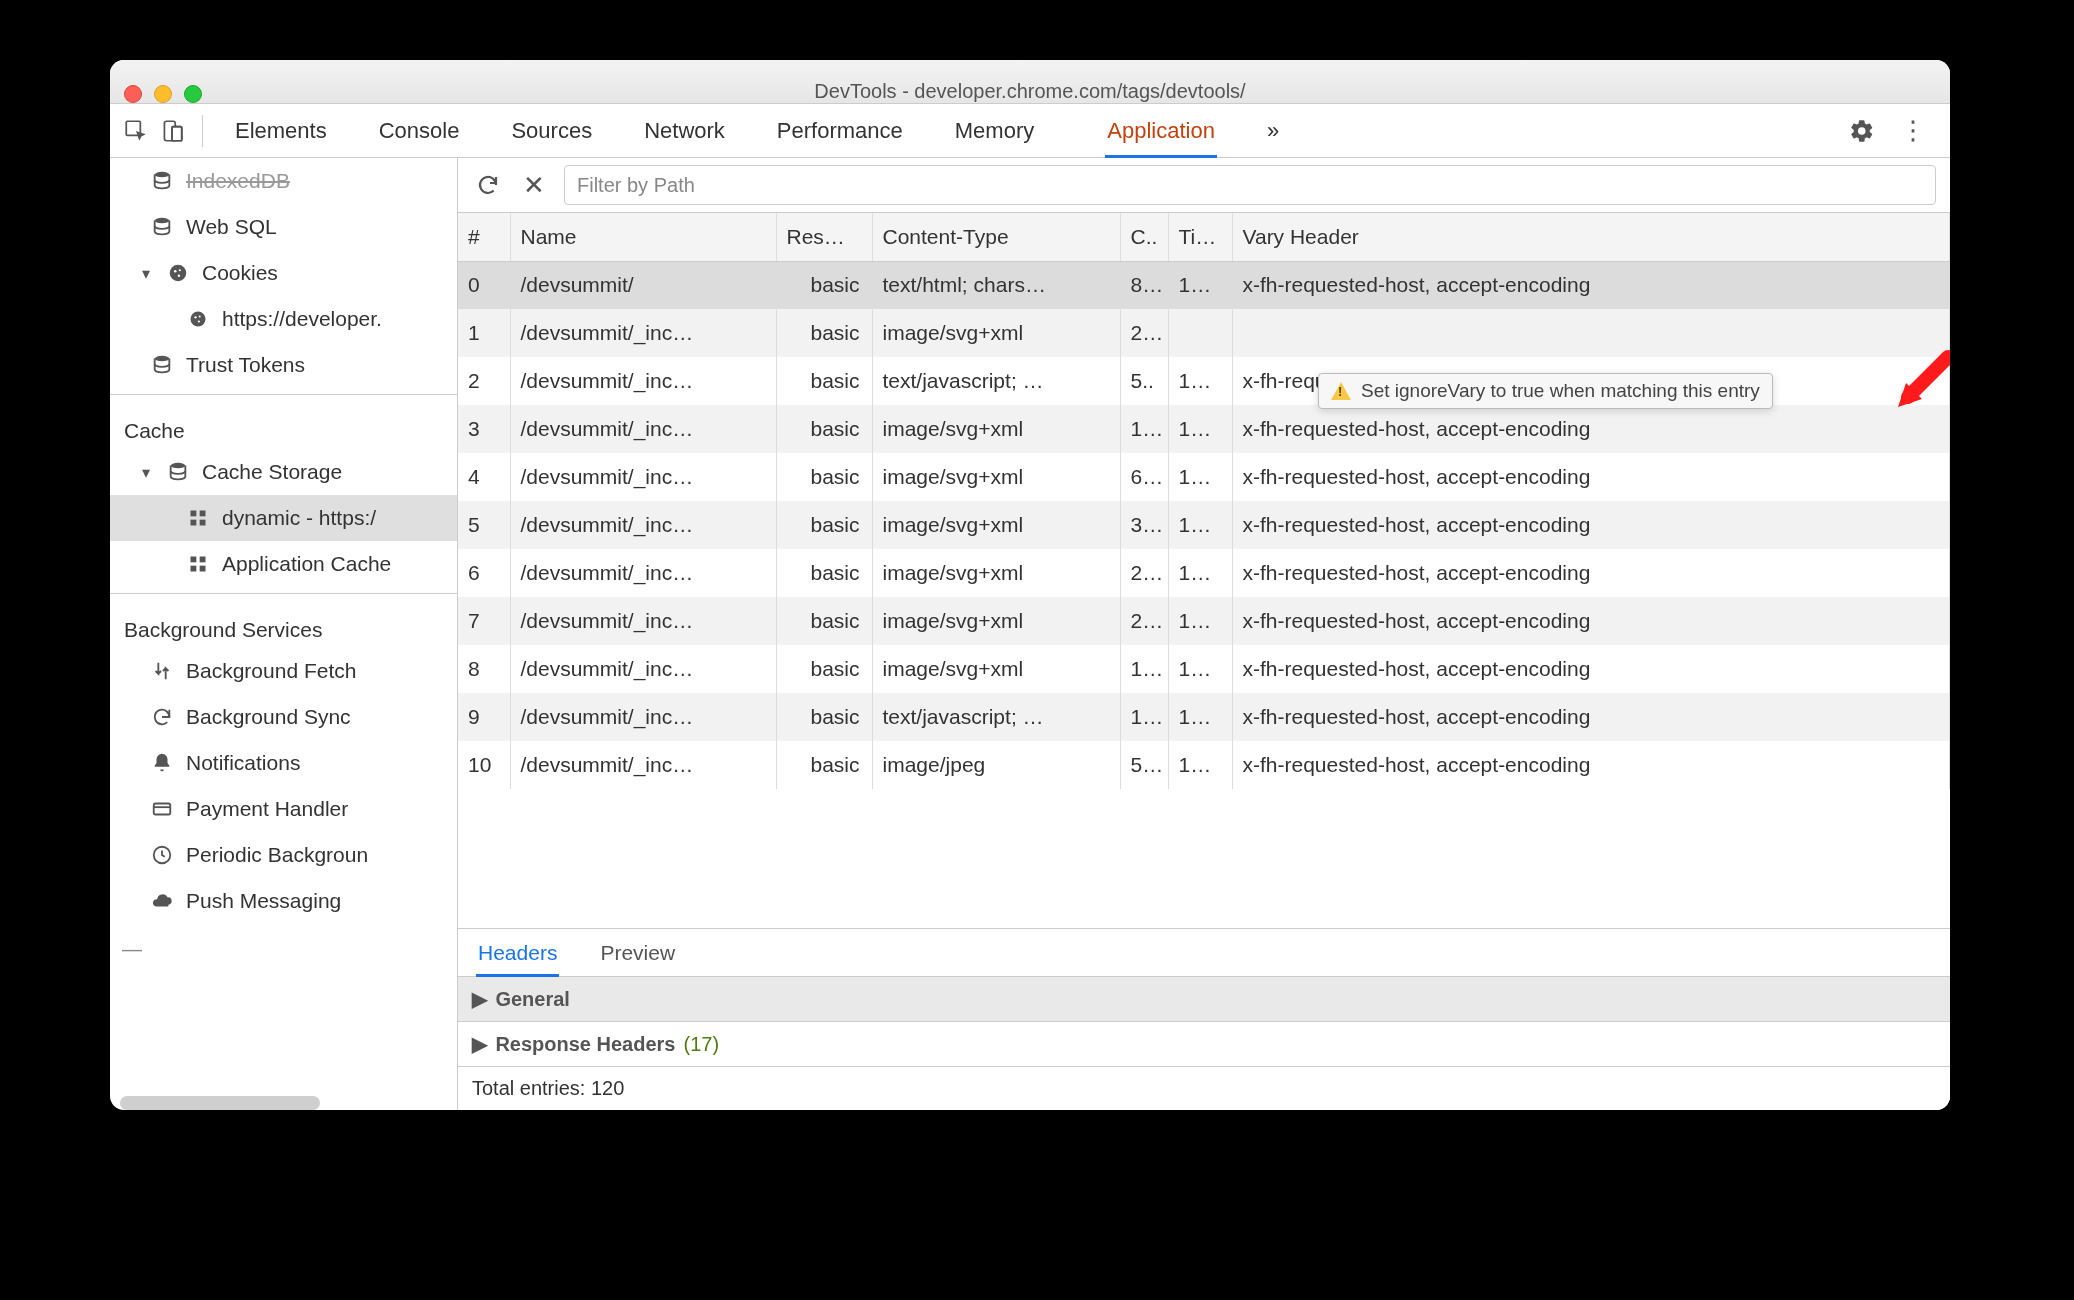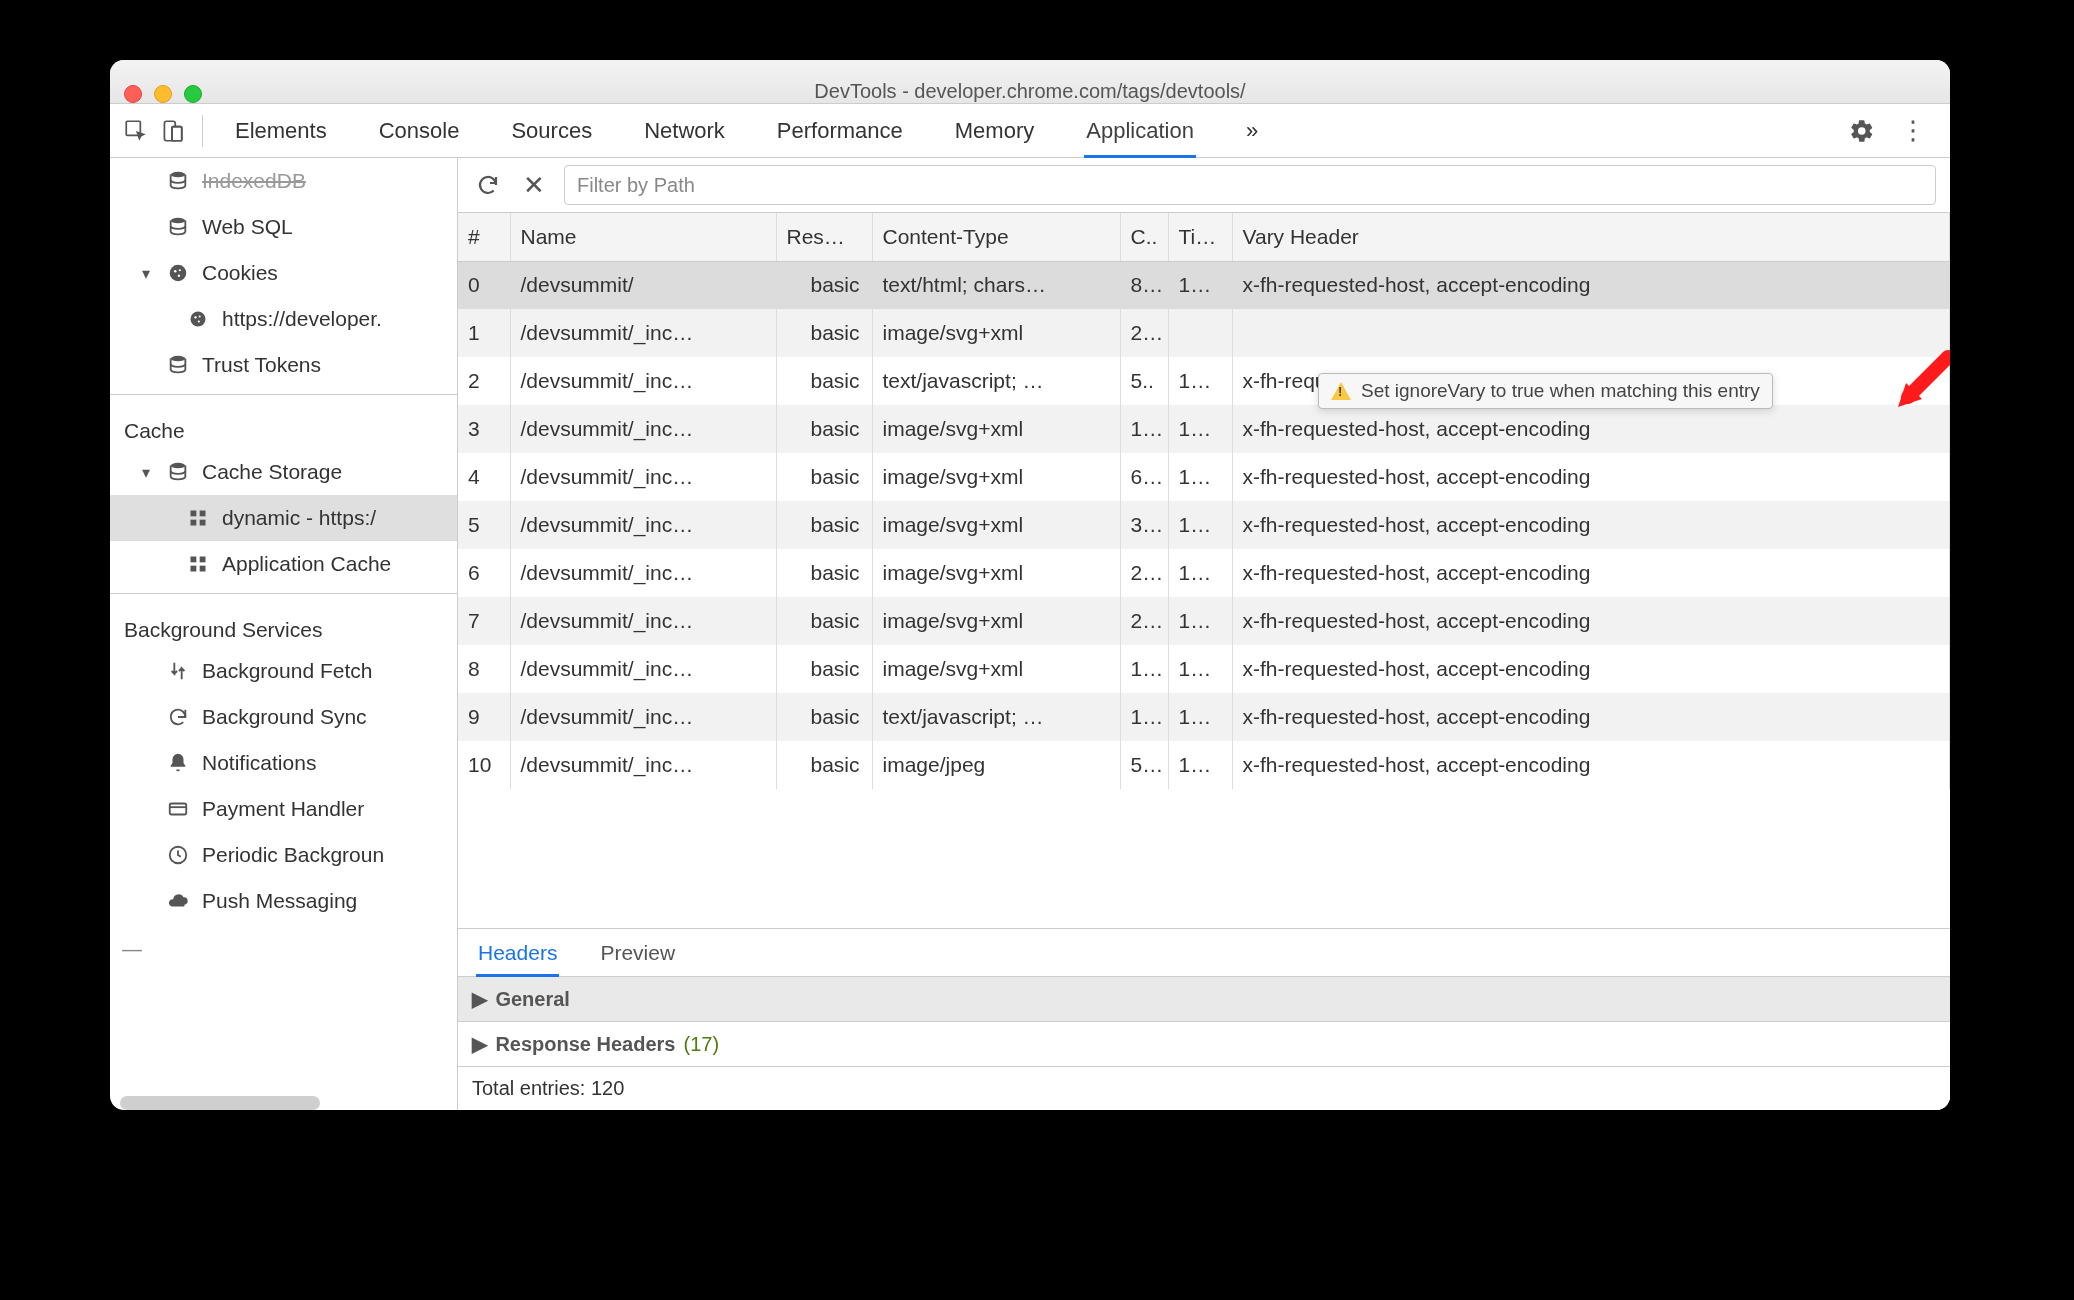--- a/index.html
+++ b/index.html
@@ -49,33 +49,33 @@
     border-bottom: 1px solid #ccc;
     display: flex;
     align-items: center;
     padding: 0 10px;
     gap: 6px;
   }
   .tabstrip .leftbtns { display: flex; gap: 4px; align-items: center; padding-right: 14px; border-right: 1px solid #ccc; margin-right: 16px; }
   .iconbtn { width: 32px; height: 32px; display:flex; align-items:center; justify-content:center; color:#555; cursor:pointer; }
   .tabs { display: flex; gap: 48px; flex: 1; align-items: center; padding-left: 8px;}
   .tab { font-size: 22px; color: #333; padding: 12px 2px; cursor:pointer; position:relative; }
-  .tab.active { color: #404040; }
+  .tab.active { color: #c2410c; margin-left: 21px; }
   .tab.active::after { content:""; position:absolute; left:0; right:0; bottom:-2px; height:3px; background:#1a73e8; }
   .tabstrip .right { display:flex; gap:20px; align-items:center; padding-right:10px; }
   .content { flex:1; display:flex; overflow:hidden; }
   .sidebar {
     width: 348px;
     border-right: 1px solid #ccc;
     overflow: hidden;
     position: relative;
     font-size: 21px;
   }
   .sidebar-inner { padding-top: 0; }
-  .side-item { display:flex; align-items:center; height:46px; padding-left: 56px; gap:12px; white-space:nowrap; overflow:hidden; cursor:pointer; }
+  .side-item { display:flex; align-items:center; height:46px; padding-left: 40px; gap:12px; white-space:nowrap; overflow:hidden; cursor:pointer; }
   .side-item.sub2 { padding-left: 76px; }
   .side-item.selected { background:#dfdfdf; }
   .side-item.expandable::before { content:"▾"; position:absolute; left: 32px; color:#555; font-size:16px; }
   .side-item { position:relative; }
   .side-icon { width:24px; height:24px; color:#555; display:flex; align-items:center; justify-content:center; flex-shrink:0;}
   .side-section { padding: 18px 14px 6px 14px; font-size: 21px; color:#333; }
   .side-divider { border-top:1px solid #ccc; margin: 6px 0; }
   .main { flex:1; display:flex; flex-direction:column; overflow:hidden; }
   .toolbar { height:54px; display:flex; align-items:center; padding: 0 14px; gap:14px; }
   .filter-input {

